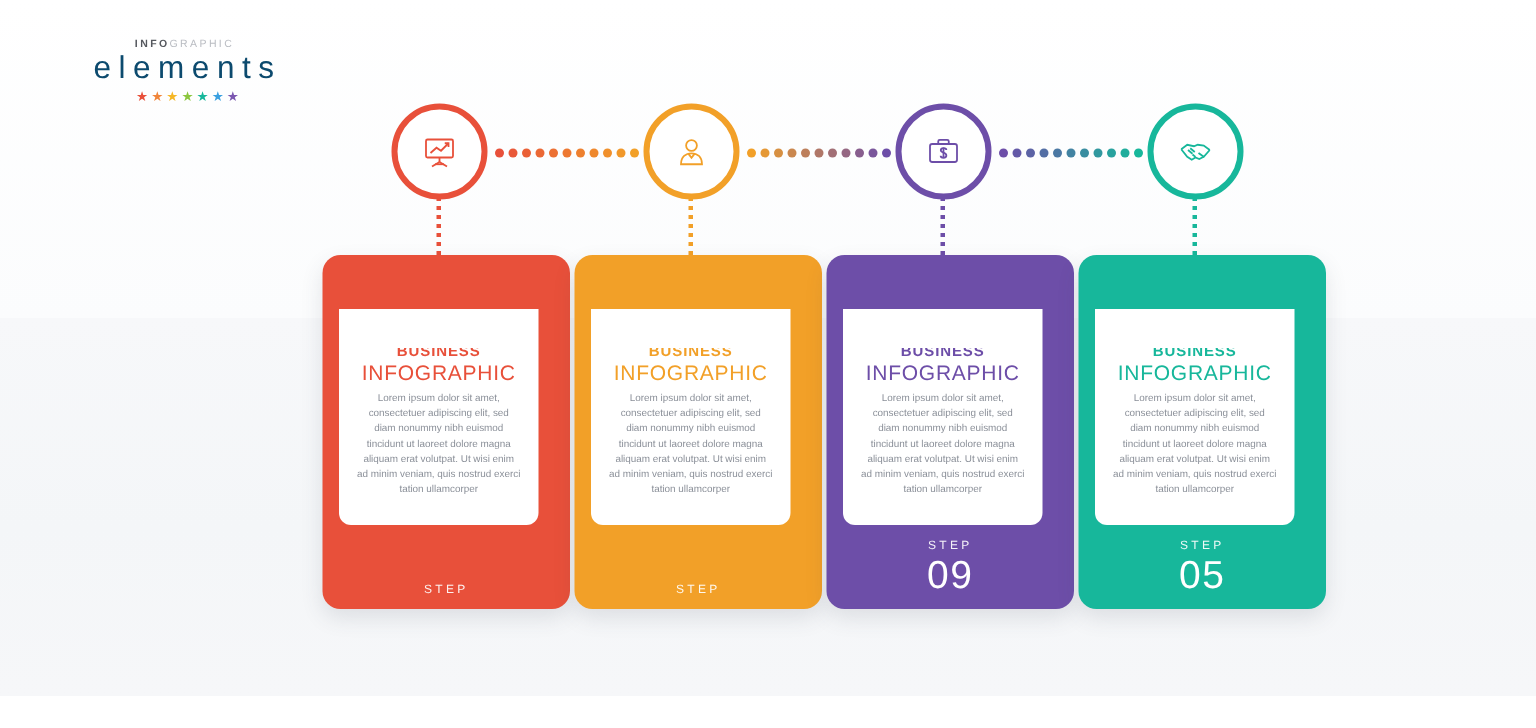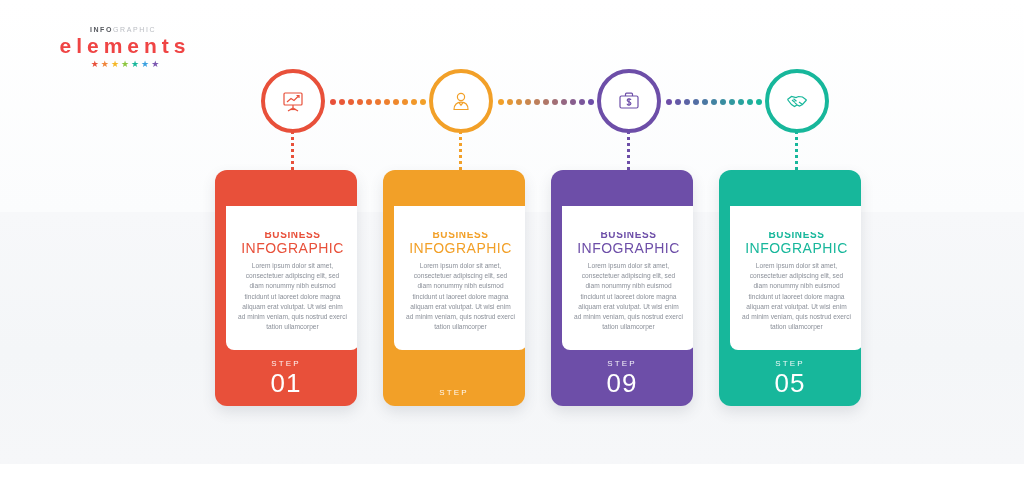--- a/index.html
+++ b/index.html
@@ -46,22 +46,22 @@
     font-size: 7px;
     letter-spacing: 1.6px;
     color: #b9bcc2;
     line-height: 8px;
     white-space: nowrap;
   }
   .logo-kicker b { color: #55585e; font-weight: bold; }
   .logo-word {
     font-size: 21px;
     letter-spacing: 5px;
-    color: #ef4444;
-    font-weight: bold;
+    color: #0c4a6e;
+    font-weight: normal;
     line-height: 24px;
     padding-left: 4px;
   }
   .logo-stars {
     margin-top: 2px;
     display: flex;
     justify-content: center;
     gap: 2px;
     padding-left: 4px;
   }
@@ -100,21 +100,21 @@
   
   .stem {
     position: absolute;
     width: 3px;
     z-index: 1;
   }
 
   
   .card {
     position: absolute;
-    width: 142px;
+    width: 165px;
     height: 236px;
     border-radius: 12px;
     overflow: hidden;
     box-shadow: 0 6px 14px rgba(60,66,84,0.13);
     z-index: 3;
   }
   .card-panel {
     position: absolute;
     left: 11px;
     top: 36px;
@@ -299,21 +299,20 @@
     <div class="card-panel">
       <div class="card-title">
         <div class="t1" style="color:#e8503a;">BUSINESS</div>
         <div class="t2" style="color:#e8503a;">INFOGRAPHIC</div>
       </div>
       <div class="card-body">Lorem ipsum dolor sit amet, consectetuer adipiscing elit, sed diam nonummy nibh euismod tincidunt ut laoreet dolore magna aliquam erat volutpat. Ut wisi enim ad minim veniam, quis nostrud exerci tation ullamcorper</div>
     </div>
     <div class="chev"></div>
     <div class="card-foot">
       <div class="step-label">STEP</div>
-      <div class="step-num">01</div>
     </div>
   </div>
 
   <div class="card" style="left:383px; top:170px; background:#f2a028;">
     <div class="card-panel">
       <div class="card-title">
         <div class="t1" style="color:#f2a028;">BUSINESS</div>
         <div class="t2" style="color:#f2a028;">INFOGRAPHIC</div>
       </div>
       <div class="card-body">Lorem ipsum dolor sit amet, consectetuer adipiscing elit, sed diam nonummy nibh euismod tincidunt ut laoreet dolore magna aliquam erat volutpat. Ut wisi enim ad minim veniam, quis nostrud exerci tation ullamcorper</div>

